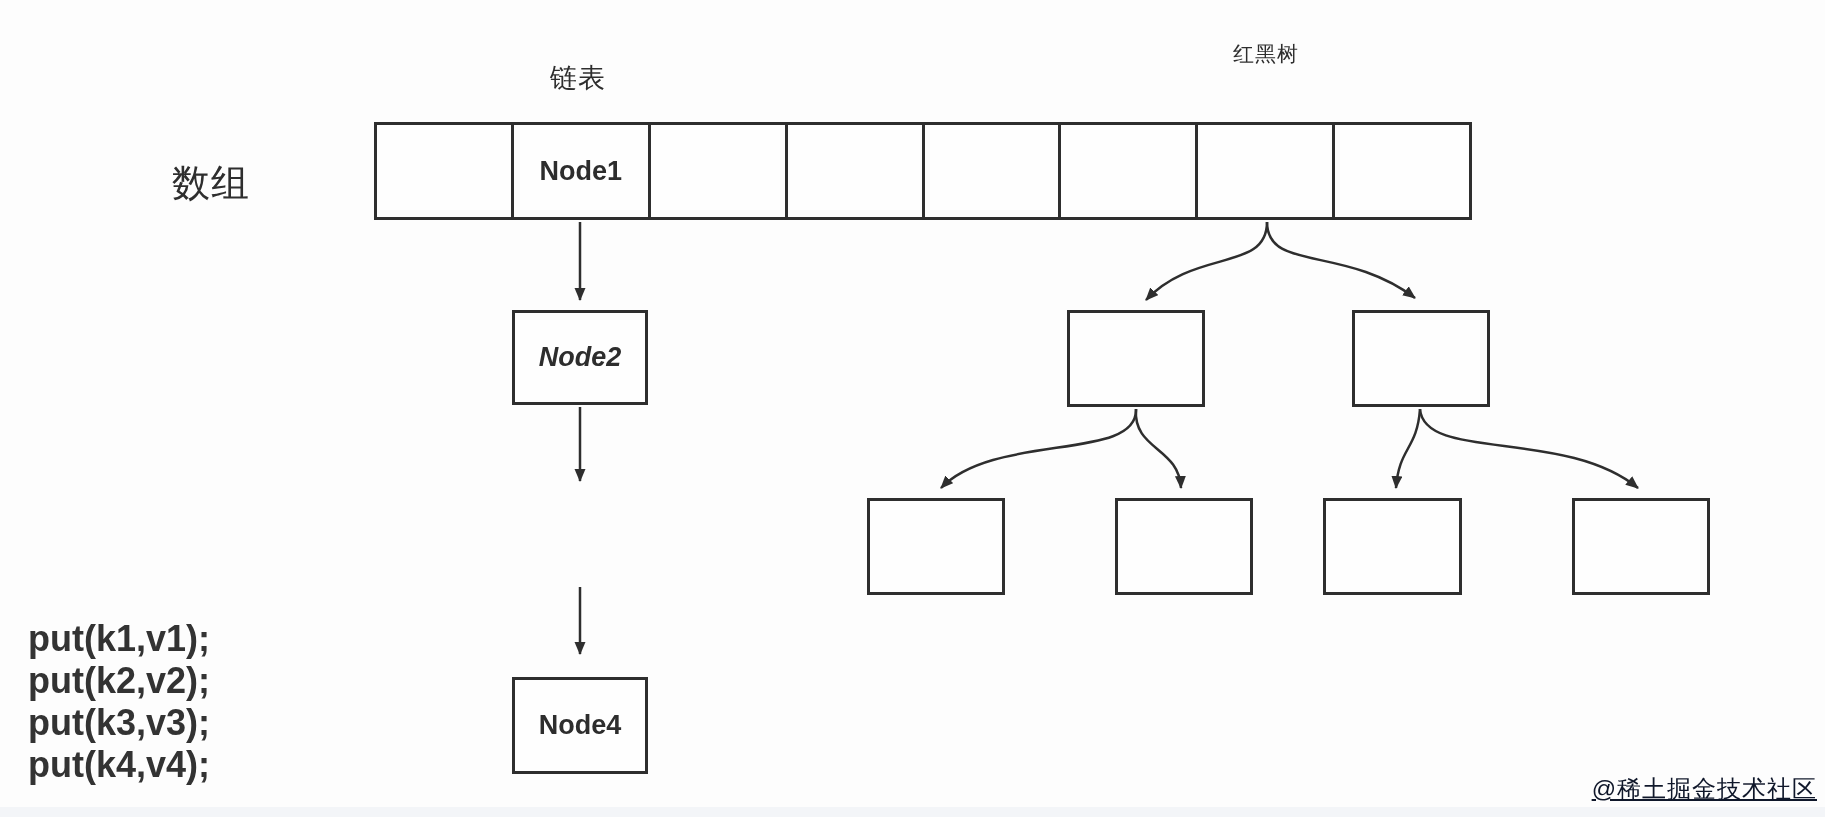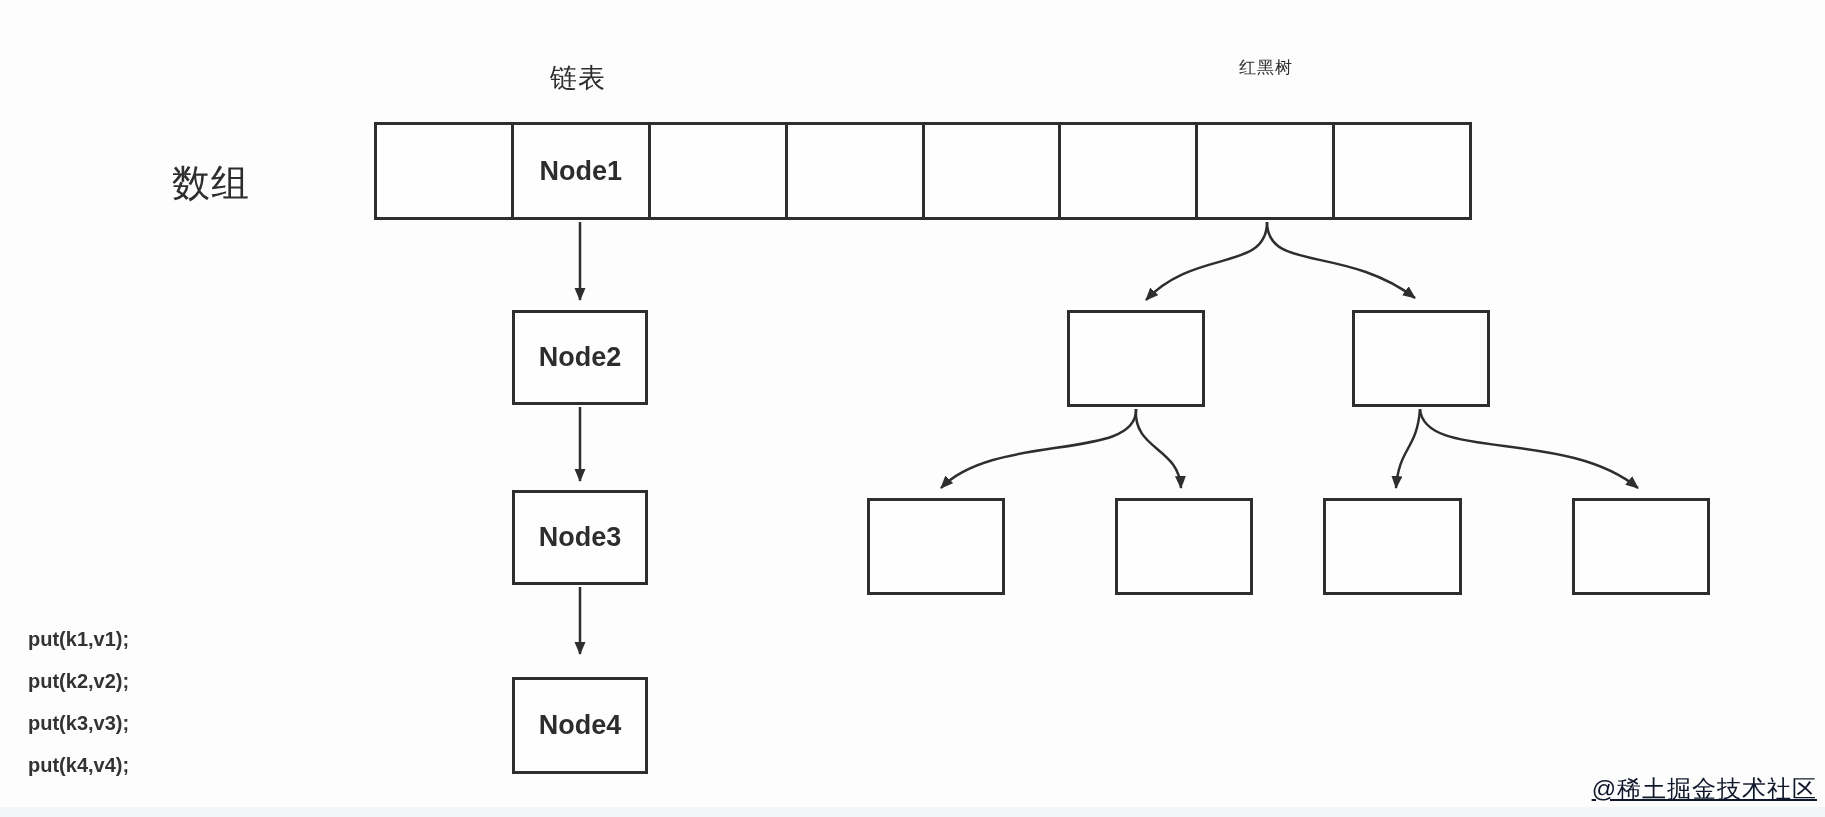--- a/index.html
+++ b/index.html
@@ -7,50 +7,50 @@
     position:relative;
     width:1825px;height:817px;
     background:#fdfdfd;
     overflow:hidden;
     font-family:"Liberation Sans","DejaVu Sans",sans-serif;
     color:#2d2d2d;
   }
   .arrow-layer{position:absolute;left:0;top:0;width:1825px;height:817px;pointer-events:none;}
   .lbl{position:absolute;font-weight:normal;color:#2e2e2e;text-align:center;letter-spacing:1px;}
   .lbl-linkedlist{left:518px;top:60px;width:120px;font-size:27px;}
-  .lbl-rbtree{left:1186px;top:56px;width:160px;font-size:17px;}
+  .lbl-rbtree{left:1186px;top:40px;width:160px;font-size:21px;}
   .lbl-array{left:151px;top:158px;width:120px;font-size:38px;}
   .array{
     position:absolute;left:374px;top:122px;width:1098px;height:98px;
     display:flex;border:3px solid #2e2e2e;background:#fefefe;box-sizing:border-box;
   }
   .array .cell{
     flex:1;display:flex;align-items:center;justify-content:center;
     border-left:3px solid #2e2e2e;
     font-size:27px;font-weight:bold;color:#2d2d2d;text-align:center;
   }
   .array .cell:first-child{border-left:none;}
   .nodebox{
     position:absolute;width:136px;height:95px;box-sizing:border-box;
     border:3px solid #2e2e2e;background:#fefefe;
     display:flex;align-items:center;justify-content:center;
     font-size:27px;font-weight:bold;color:#2d2d2d;
   }
-  .node2{left:512px;top:310px;}
+  .node2{left:512px;top:310px;font-style:italic;}
   .node3{left:512px;top:490px;}
   .node4{left:512px;top:663px;height:97px;margin-top:14px;}
   .t-l1-left{left:1067px;top:310px;width:138px;height:97px;}
   .t-l1-right{left:1352px;top:310px;width:138px;height:97px;}
   .t-leaf1{left:867px;top:498px;width:138px;height:97px;}
   .t-leaf2{left:1115px;top:498px;width:138px;height:97px;}
   .t-leaf3{left:1323px;top:498px;width:139px;height:97px;}
   .t-leaf4{left:1572px;top:498px;width:138px;height:97px;}
   .code{
     position:absolute;left:28px;top:618px;
-    font-size:20px;font-weight:bold;color:#333333;line-height:42px;
+    font-size:36px;font-weight:bold;color:#333333;line-height:42px;
   }
   .watermark{
     position:absolute;right:8px;bottom:12px;
     font-size:24px;color:#0f172a;letter-spacing:1px;text-decoration:underline;
   }
   .footer-strip{
     position:absolute;left:0;bottom:0;width:100%;height:10px;
     background:#f3f5f8;
   }
 </style>
@@ -107,23 +107,20 @@
         <span></span>
       </div>
     <div class="cell">
         <span></span>
       </div>
   </div>
 
   <div class="nodebox node2">
       <span>Node2</span>
     </div>
-  <div class="nodebox node3">
-      <span>Node3</span>
-    </div>
   <div class="nodebox node4">
       <span>Node4</span>
     </div>
 
   <div class="nodebox t-l1-left">
       <span></span>
     </div>
   <div class="nodebox t-l1-right">
       <span></span>
     </div>

